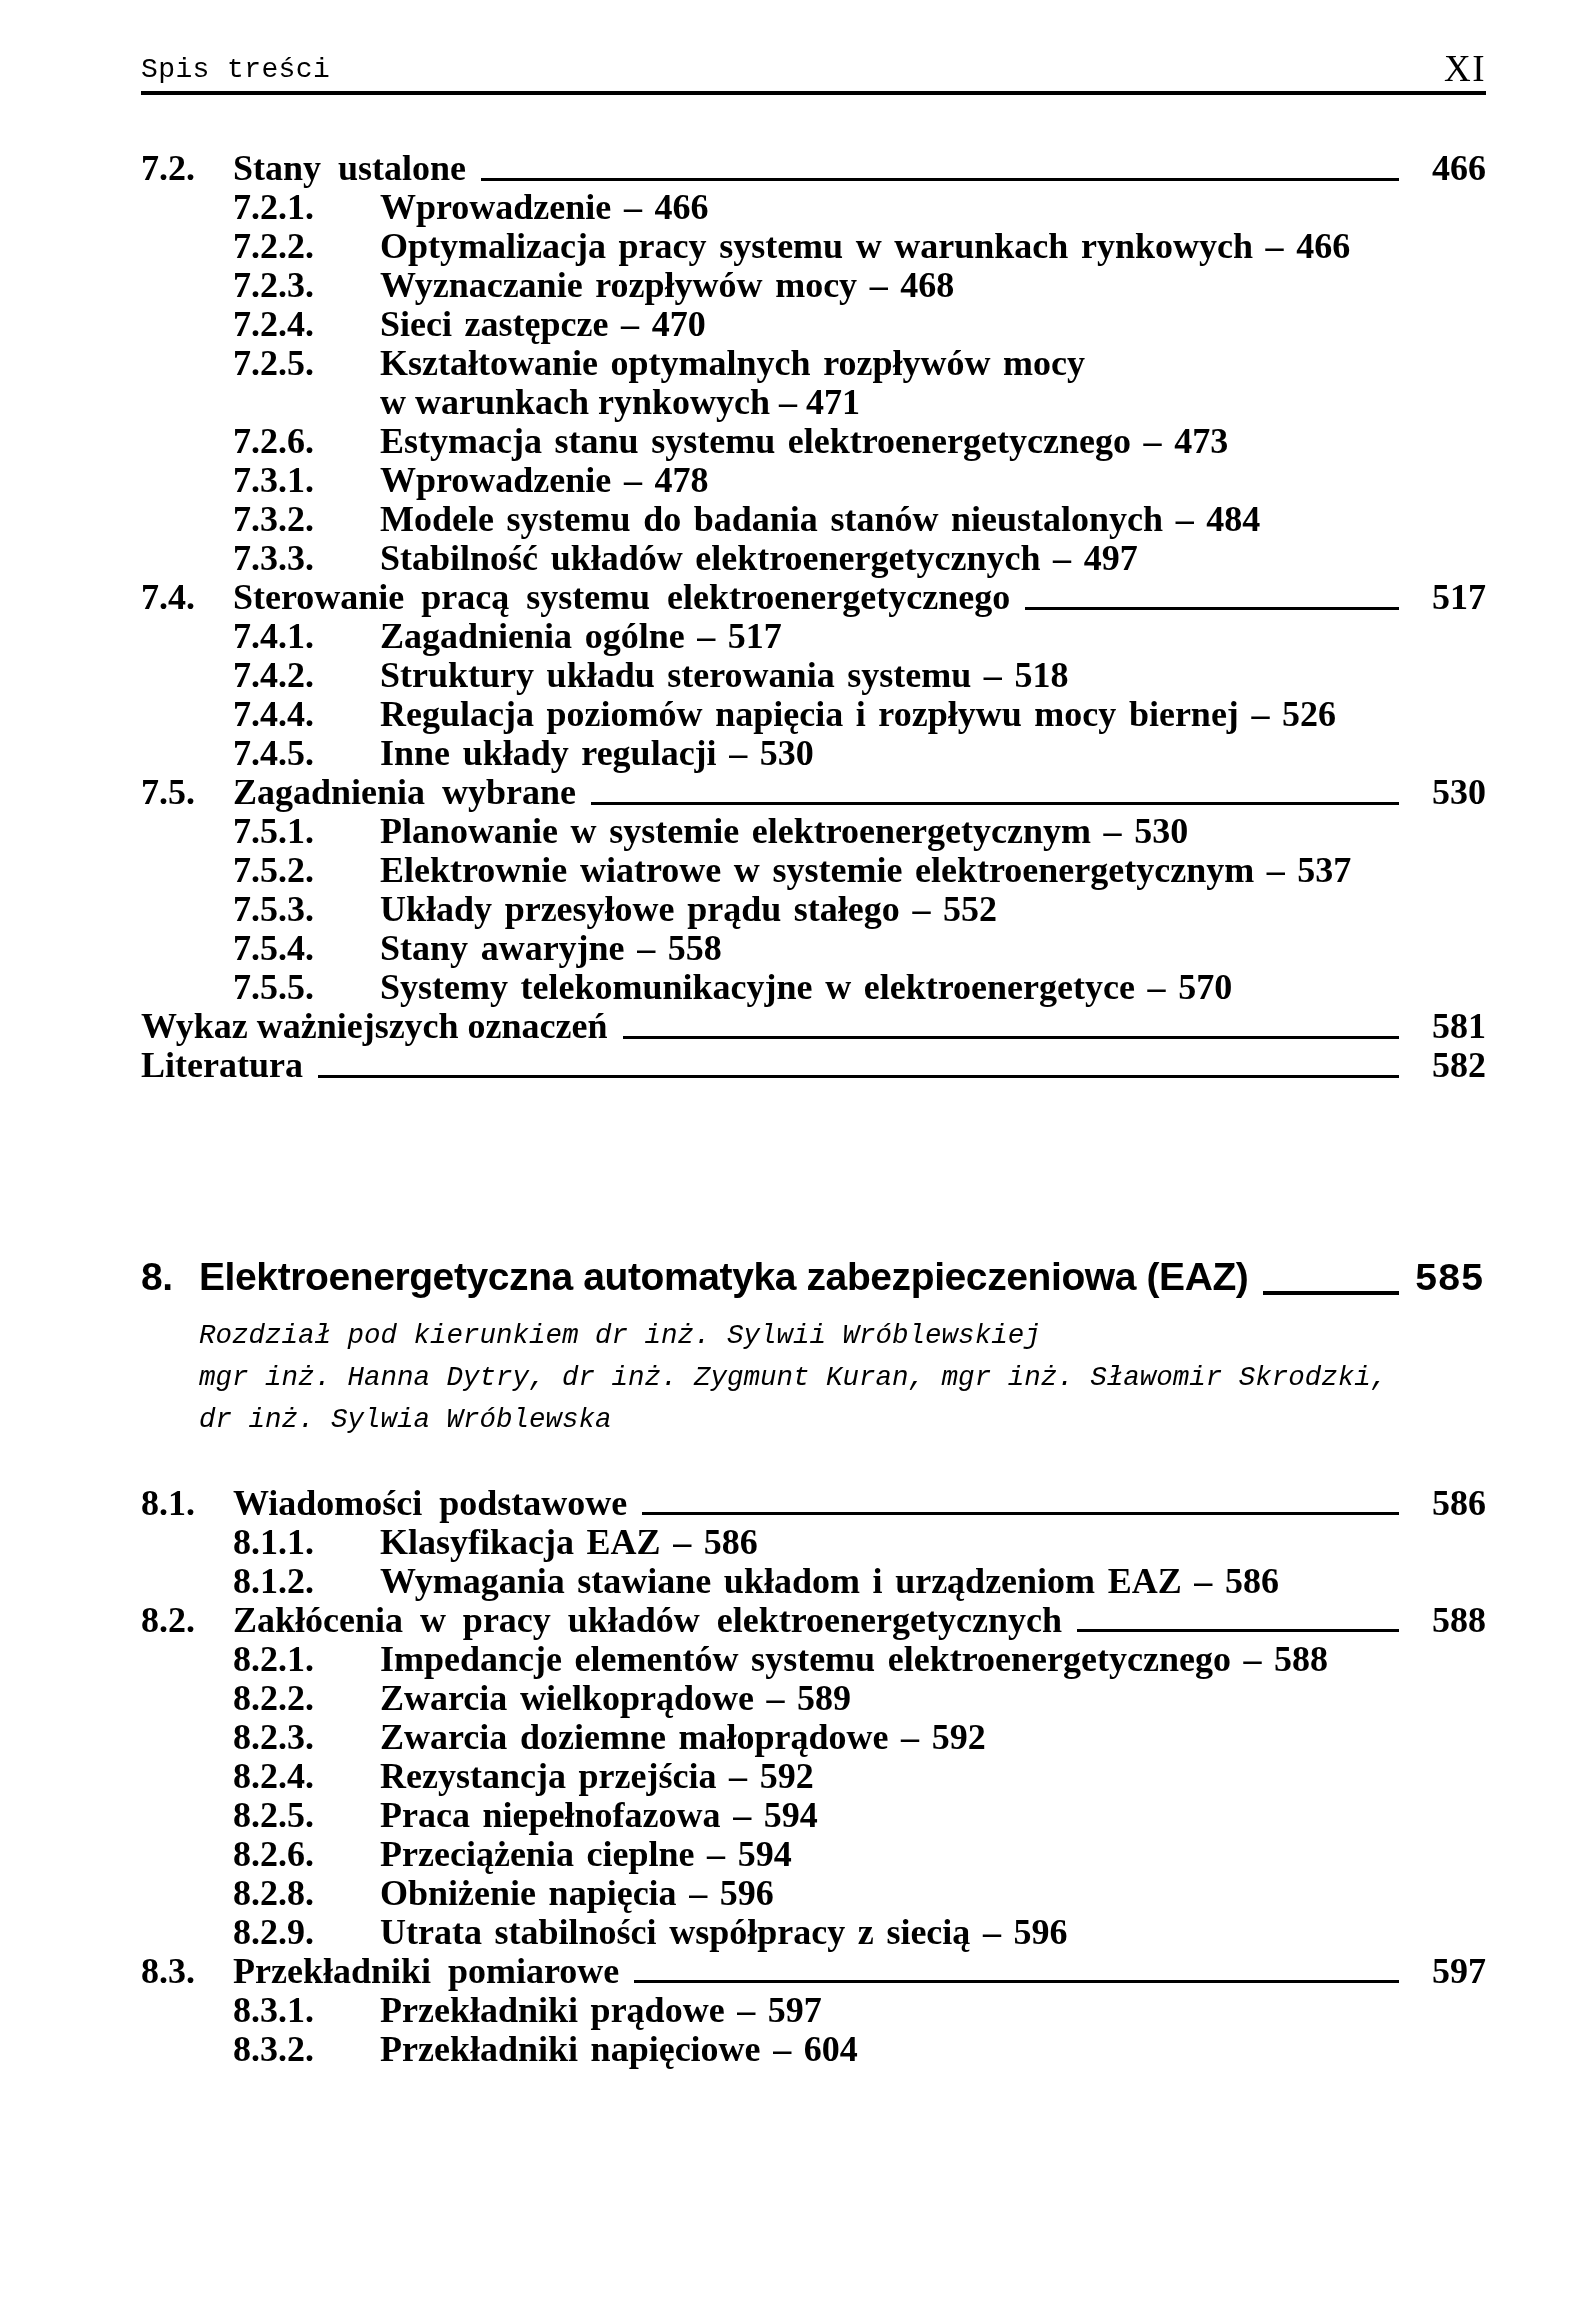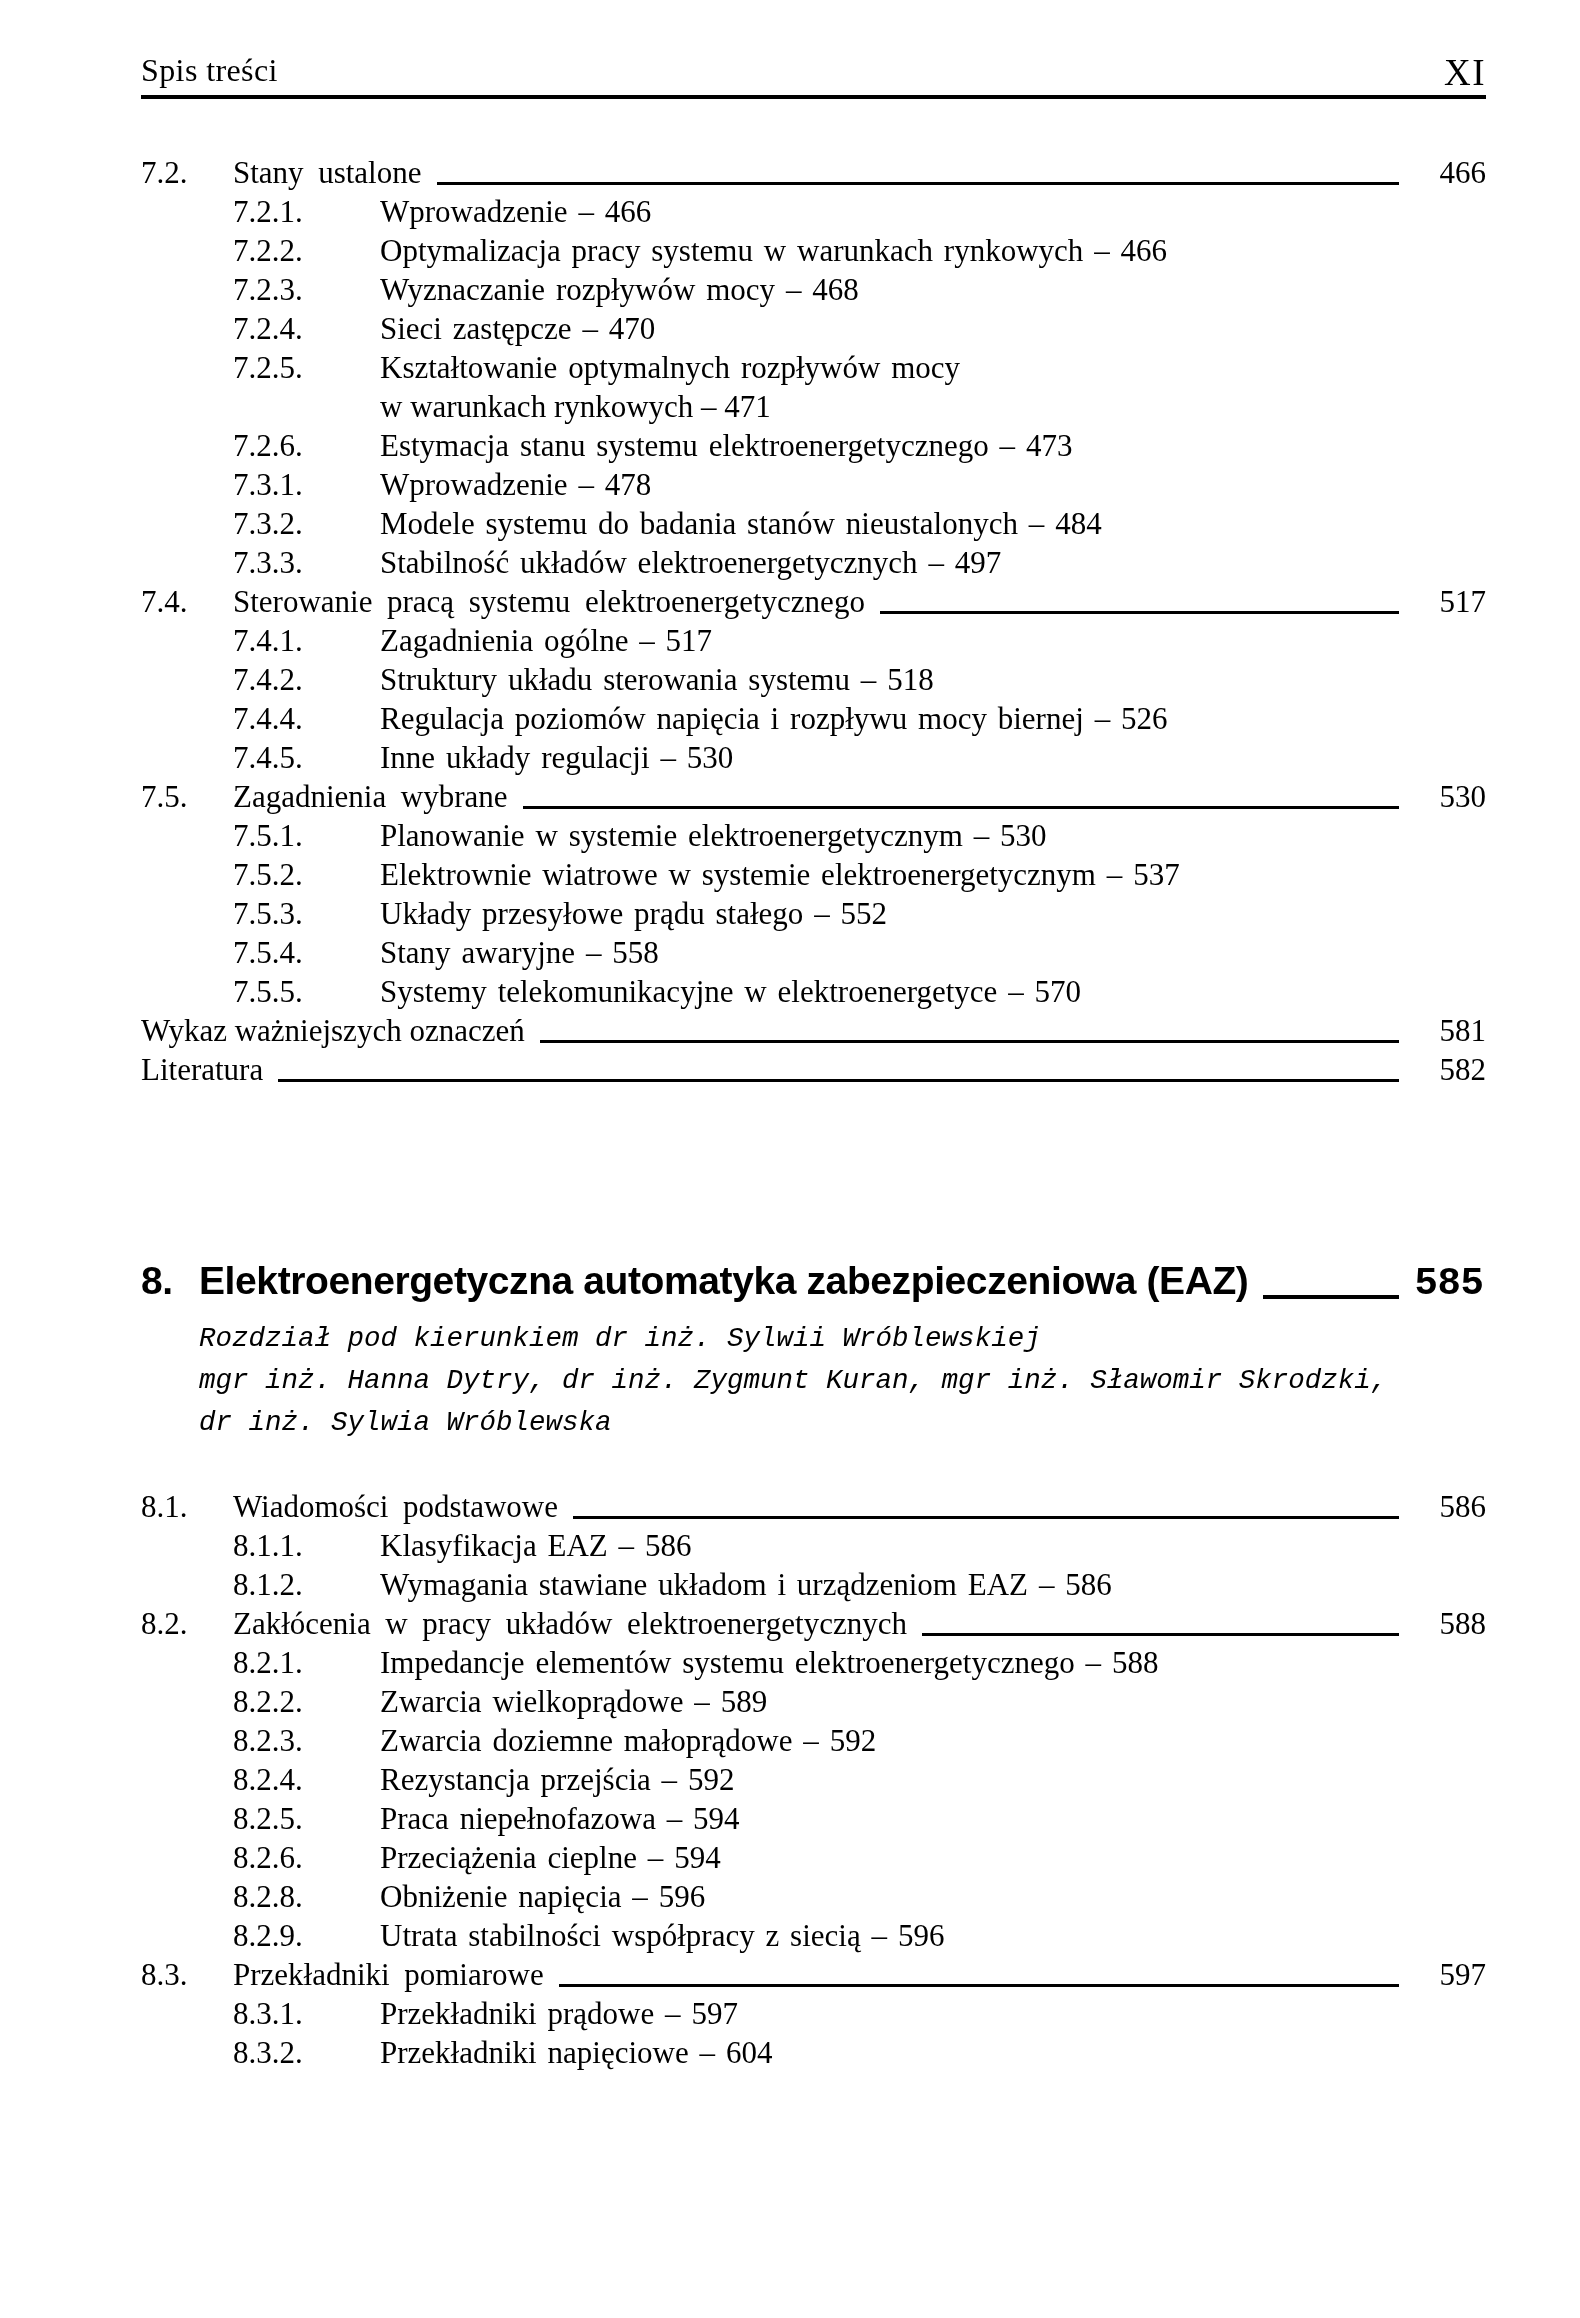--- a/index.html
+++ b/index.html
@@ -16,38 +16,39 @@
   }
   
   .header {
     display: flex;
     justify-content: space-between;
     align-items: flex-end;
     border-bottom: 4.5px solid #000;
     padding-bottom: 6px;
   }
   .header-title {
-    font-family: Liberation Serif, serif;
-    font-size: 32px;
+    font-family: Liberation Mono, monospace;
+    font-size: 28px;
     letter-spacing: 0.4px;
   }
   .header-page {
     font-family: "Liberation Serif", serif;
     font-size: 37px;
     line-height: 0.9;
     letter-spacing: 1.5px;
   }
   
   .toc { margin-top: 54px; }
   .row {
     display: flex;
     align-items: flex-end;
     line-height: 39px;
-    font-size: 31px;
+    font-size: 36px;
     white-space: nowrap;
+    font-weight: bold;
   }
   .row .num { flex: 0 0 auto; }
   .l1 .num { width: 92px; }
   .l1 .title { word-spacing: 0.22em; }
   .l2 { padding-left: 92px; }
   .l2 .num { width: 147px; }
   .l2 .title { word-spacing: 0.10em; }
   .cont { padding-left: 239px; }
   .leader {
     flex: 1 1 auto;

